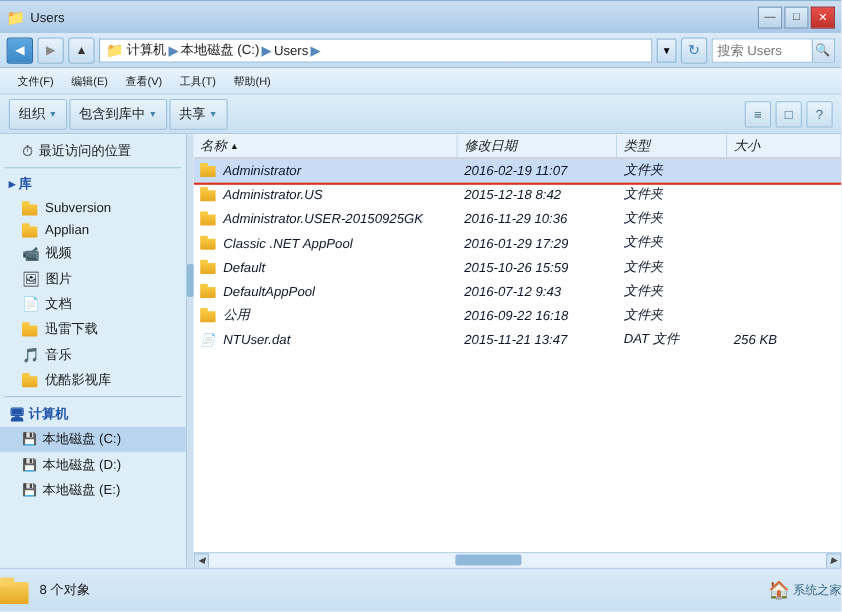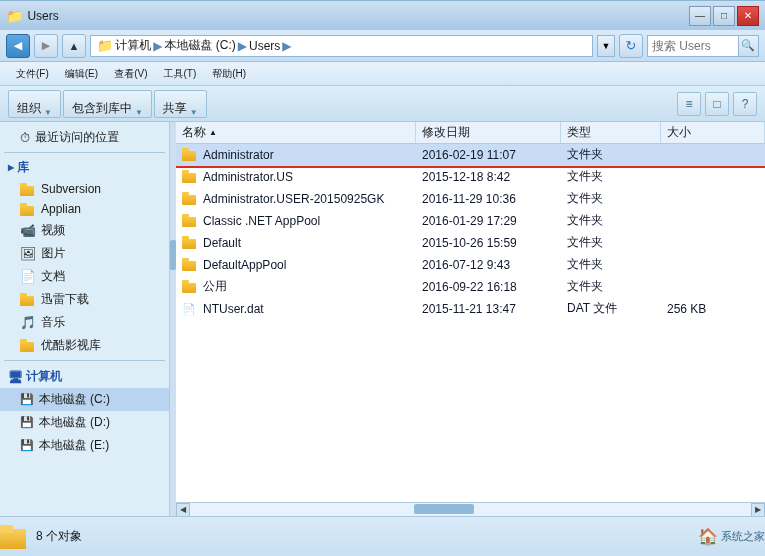--- a/index.html
+++ b/index.html
@@ -179,21 +179,21 @@
     .toolbar-btn {
       height: 28px;
       padding: 0 8px;
       background: linear-gradient(to bottom, #e8f4fc, #cce0f0);
       border: 1px solid #9ac0dc;
       border-radius: 2px;
       cursor: pointer;
       font-size: 12px;
       color: #1a1a1a;
       display: flex;
-      align-items: flex-end;
+      align-items: center;
       gap: 3px;
     }
     .toolbar-btn .arrow {
       font-size: 8px;
       color: #4488aa;
     }
     .toolbar-right {
       margin-left: auto;
       display: flex;
       align-items: center;
@@ -274,20 +274,21 @@
       background: #90b8d8;
       border-radius: 2px;
     }
 
     
     .file-list-container {
       flex: 1;
       overflow: hidden;
       display: flex;
       flex-direction: column;
+      font-style: italic;
     }
     .file-list-header {
       display: flex;
       background: #e8f2fc;
       border-bottom: 1px solid #b0cce0;
       height: 22px;
       flex-shrink: 0;
     }
     .col-header {
       display: flex;

